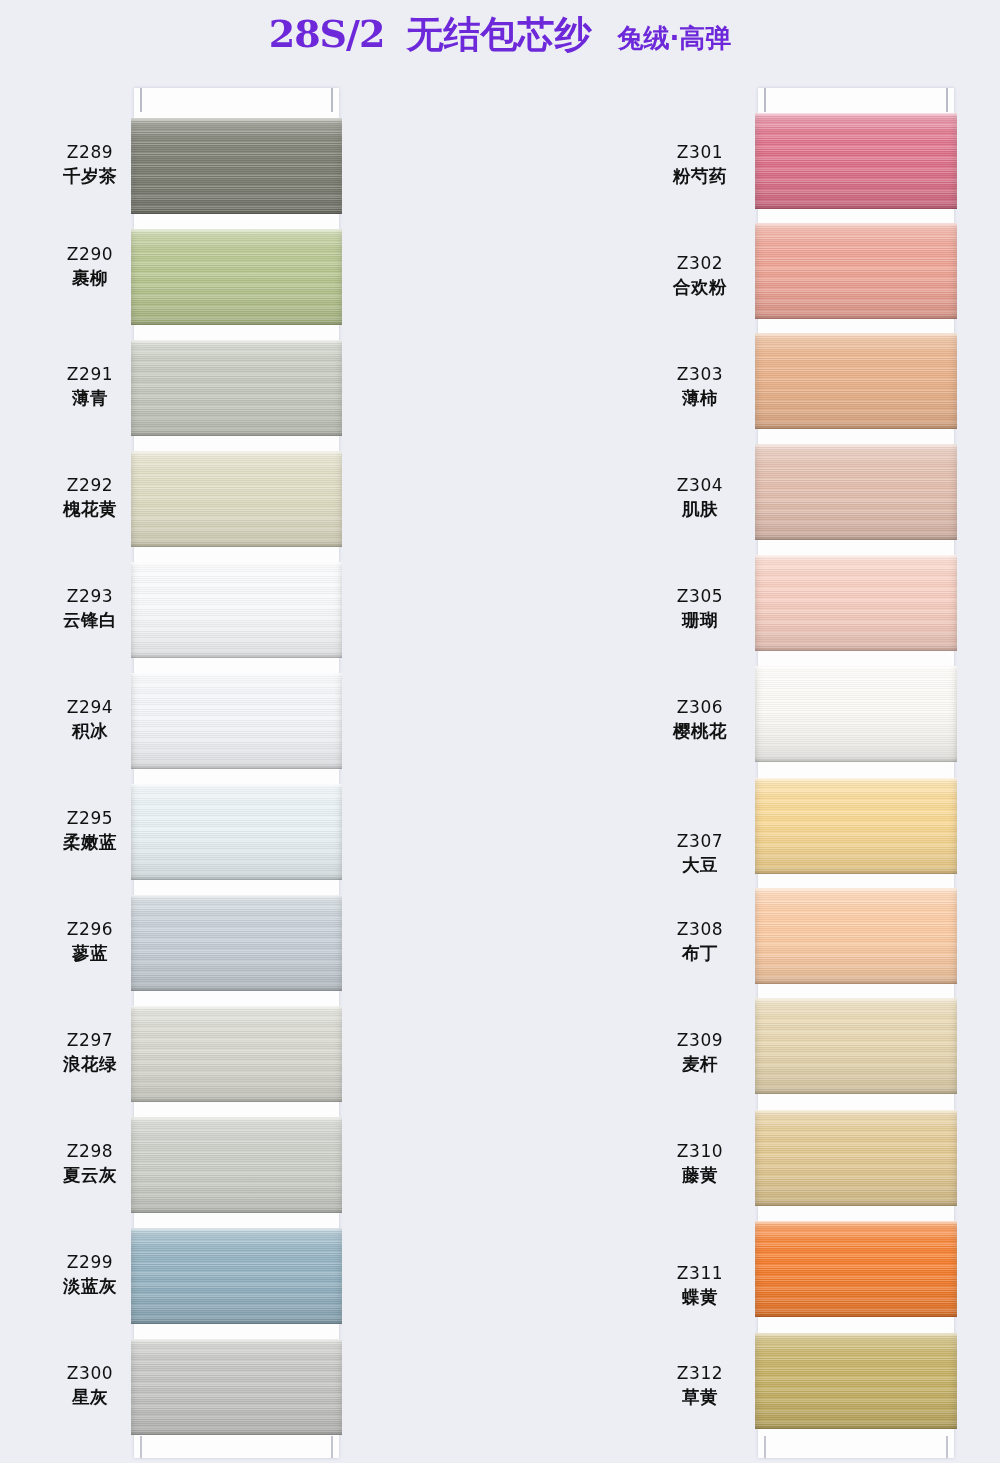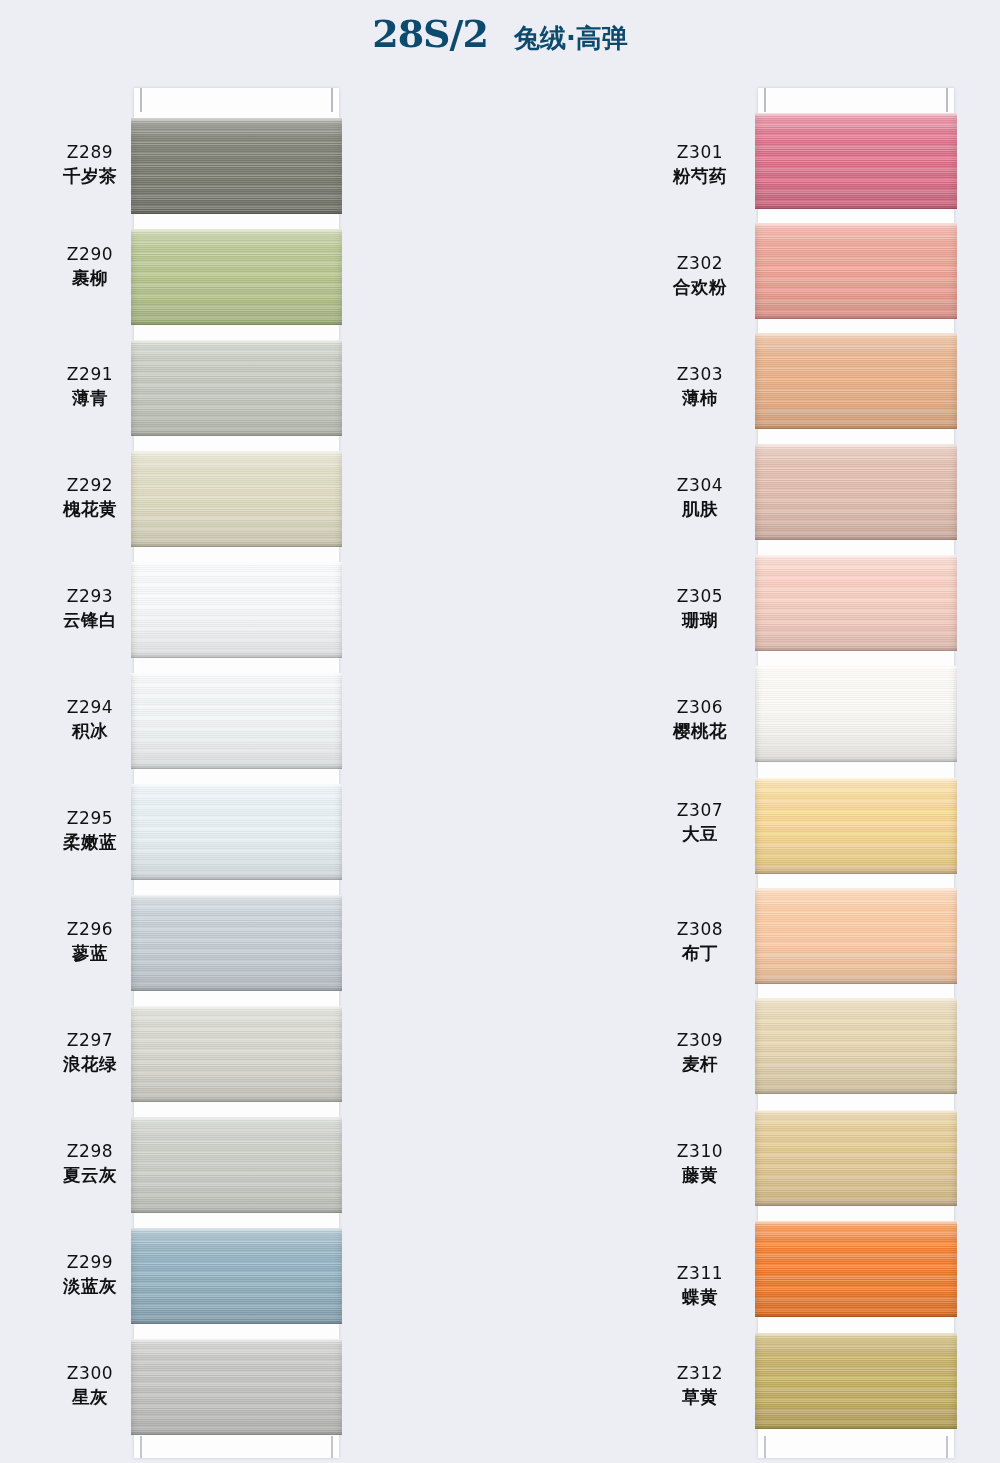--- a/index.html
+++ b/index.html
@@ -13,21 +13,21 @@
   }
 
   
   #header{
     position:absolute;top:0;left:0;width:1000px;height:84px;
     display:flex;flex-direction:column;align-items:center;justify-content:flex-start;
     padding-top:13px;box-sizing:border-box;
   }
   #title-main{
     font-family:"DejaVu Sans","Liberation Sans",sans-serif;
-    font-weight:bold;font-size:37px;color:#0c4a6e;
+    font-weight:bold;font-size:37px;color:#6d28d9;
     letter-spacing:0px;line-height:42px;white-space:nowrap;
     display:flex;align-items:baseline;gap:22px;
   }
   #title-code{font-size:38px;letter-spacing:-1px;font-family:"DejaVu Serif","Liberation Serif",serif;font-weight:bold;}
   #title-cn{font-size:37px;}
   #title-sub-cn{font-size:26px;margin-left:4px;}
   #title-en{
     font-family:"DejaVu Serif","Liberation Serif",serif;
     font-weight:bold;font-size:12.5px;color:#151515;
     letter-spacing:1.0px;margin-top:4px;white-space:nowrap;
@@ -117,20 +117,21 @@
   }
   .swatch .edgeT{top:0;background:linear-gradient(to bottom,rgba(255,255,255,.45),rgba(255,255,255,0));}
   .swatch .edgeB{bottom:0;background:linear-gradient(to top,rgba(0,0,0,.13),rgba(0,0,0,0));}
 </style>
 </head>
 <body>
 
 <div id="header">
   <div id="title-main">
     <span id="title-code">28S/2</span>
+    <span id="title-cn">无结包芯纱</span>
     <span id="title-sub-cn">兔绒·高弹</span>
   </div>
 </div>
 
 <div class="column" id="col-0">
   <div class="card" id="card-0">
     <span class="notch l"></span>
     <span class="notch r"></span>
     <span class="notch-bot l"></span>
     <span class="notch-bot r"></span>
@@ -356,21 +357,21 @@
         <div class="label-name">肌肤</div>
       </div>
       <div class="label-cell" style="top: 501px;">
         <div class="label-code">Z305</div>
         <div class="label-name">珊瑚</div>
       </div>
       <div class="label-cell" style="top: 612px;">
         <div class="label-code">Z306</div>
         <div class="label-name">樱桃花</div>
       </div>
-      <div class="label-cell" style="top: 715px;">
+      <div class="label-cell" style="top: 746px;">
         <div class="label-code">Z307</div>
         <div class="label-name">大豆</div>
       </div>
       <div class="label-cell" style="top: 834px;">
         <div class="label-code">Z308</div>
         <div class="label-name">布丁</div>
       </div>
       <div class="label-cell" style="top: 945px;">
         <div class="label-code">Z309</div>
         <div class="label-name">麦杆</div>

